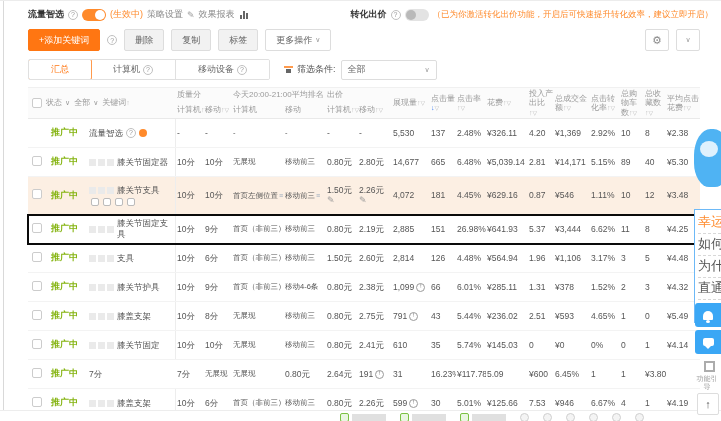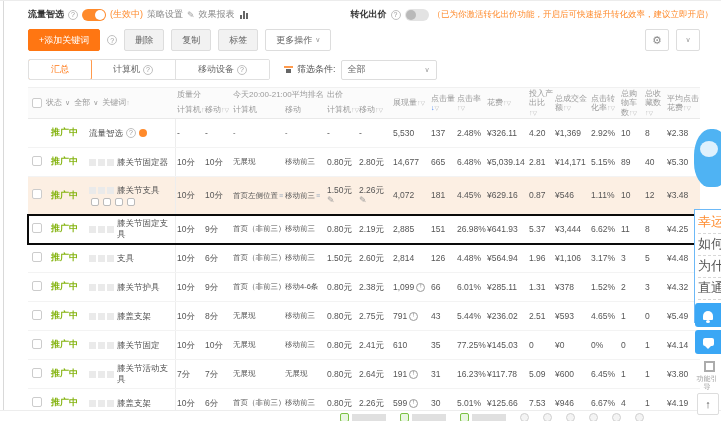--- a/index.html
+++ b/index.html
@@ -473,44 +473,32 @@
       <div class="td">10分</div>
       <div class="td">10分</div>
       <div class="td rank"><span>无展现</span></div>
       <div class="td rank"><span>移动前三</span></div>
       <div class="td"><span>0.80元</span></div>
       <div class="td"><span>2.41元</span></div>
       <div class="td cell-flex">
             <span>610</span>
           </div>
       <div class="td">35</div>
-      <div class="td">77.25%</div>
+      <div class="td">5.74%</div>
       <div class="td">¥145.03</div>
       <div class="td">0</div>
       <div class="td">¥0</div>
       <div class="td">0%</div>
       <div class="td">0</div>
       <div class="td">1</div>
       <div class="td">¥4.14</div>
     </div>
         <div class="grid tr">
       <div class="td chk"><span class="cb"></span></div>
       <div class="td"><span class="status">推广中</span></div>
-      <div class="td kwcell">
-        <span class="kwline">
-          <span class="ph">
-                <i></i>
-                <i></i>
-                <i></i>
-              </span>
-          <span>膝关节活动支具</span>
-
-        </span>
-
-      </div>
       <div class="td">7分</div>
       <div class="td">7分</div>
       <div class="td rank"><span>无展现</span></div>
       <div class="td rank"><span>无展现</span></div>
       <div class="td"><span>0.80元</span></div>
       <div class="td"><span>2.64元</span></div>
       <div class="td cell-flex">
             <span>191</span>
             <span class="warn">!</span>
           </div>

